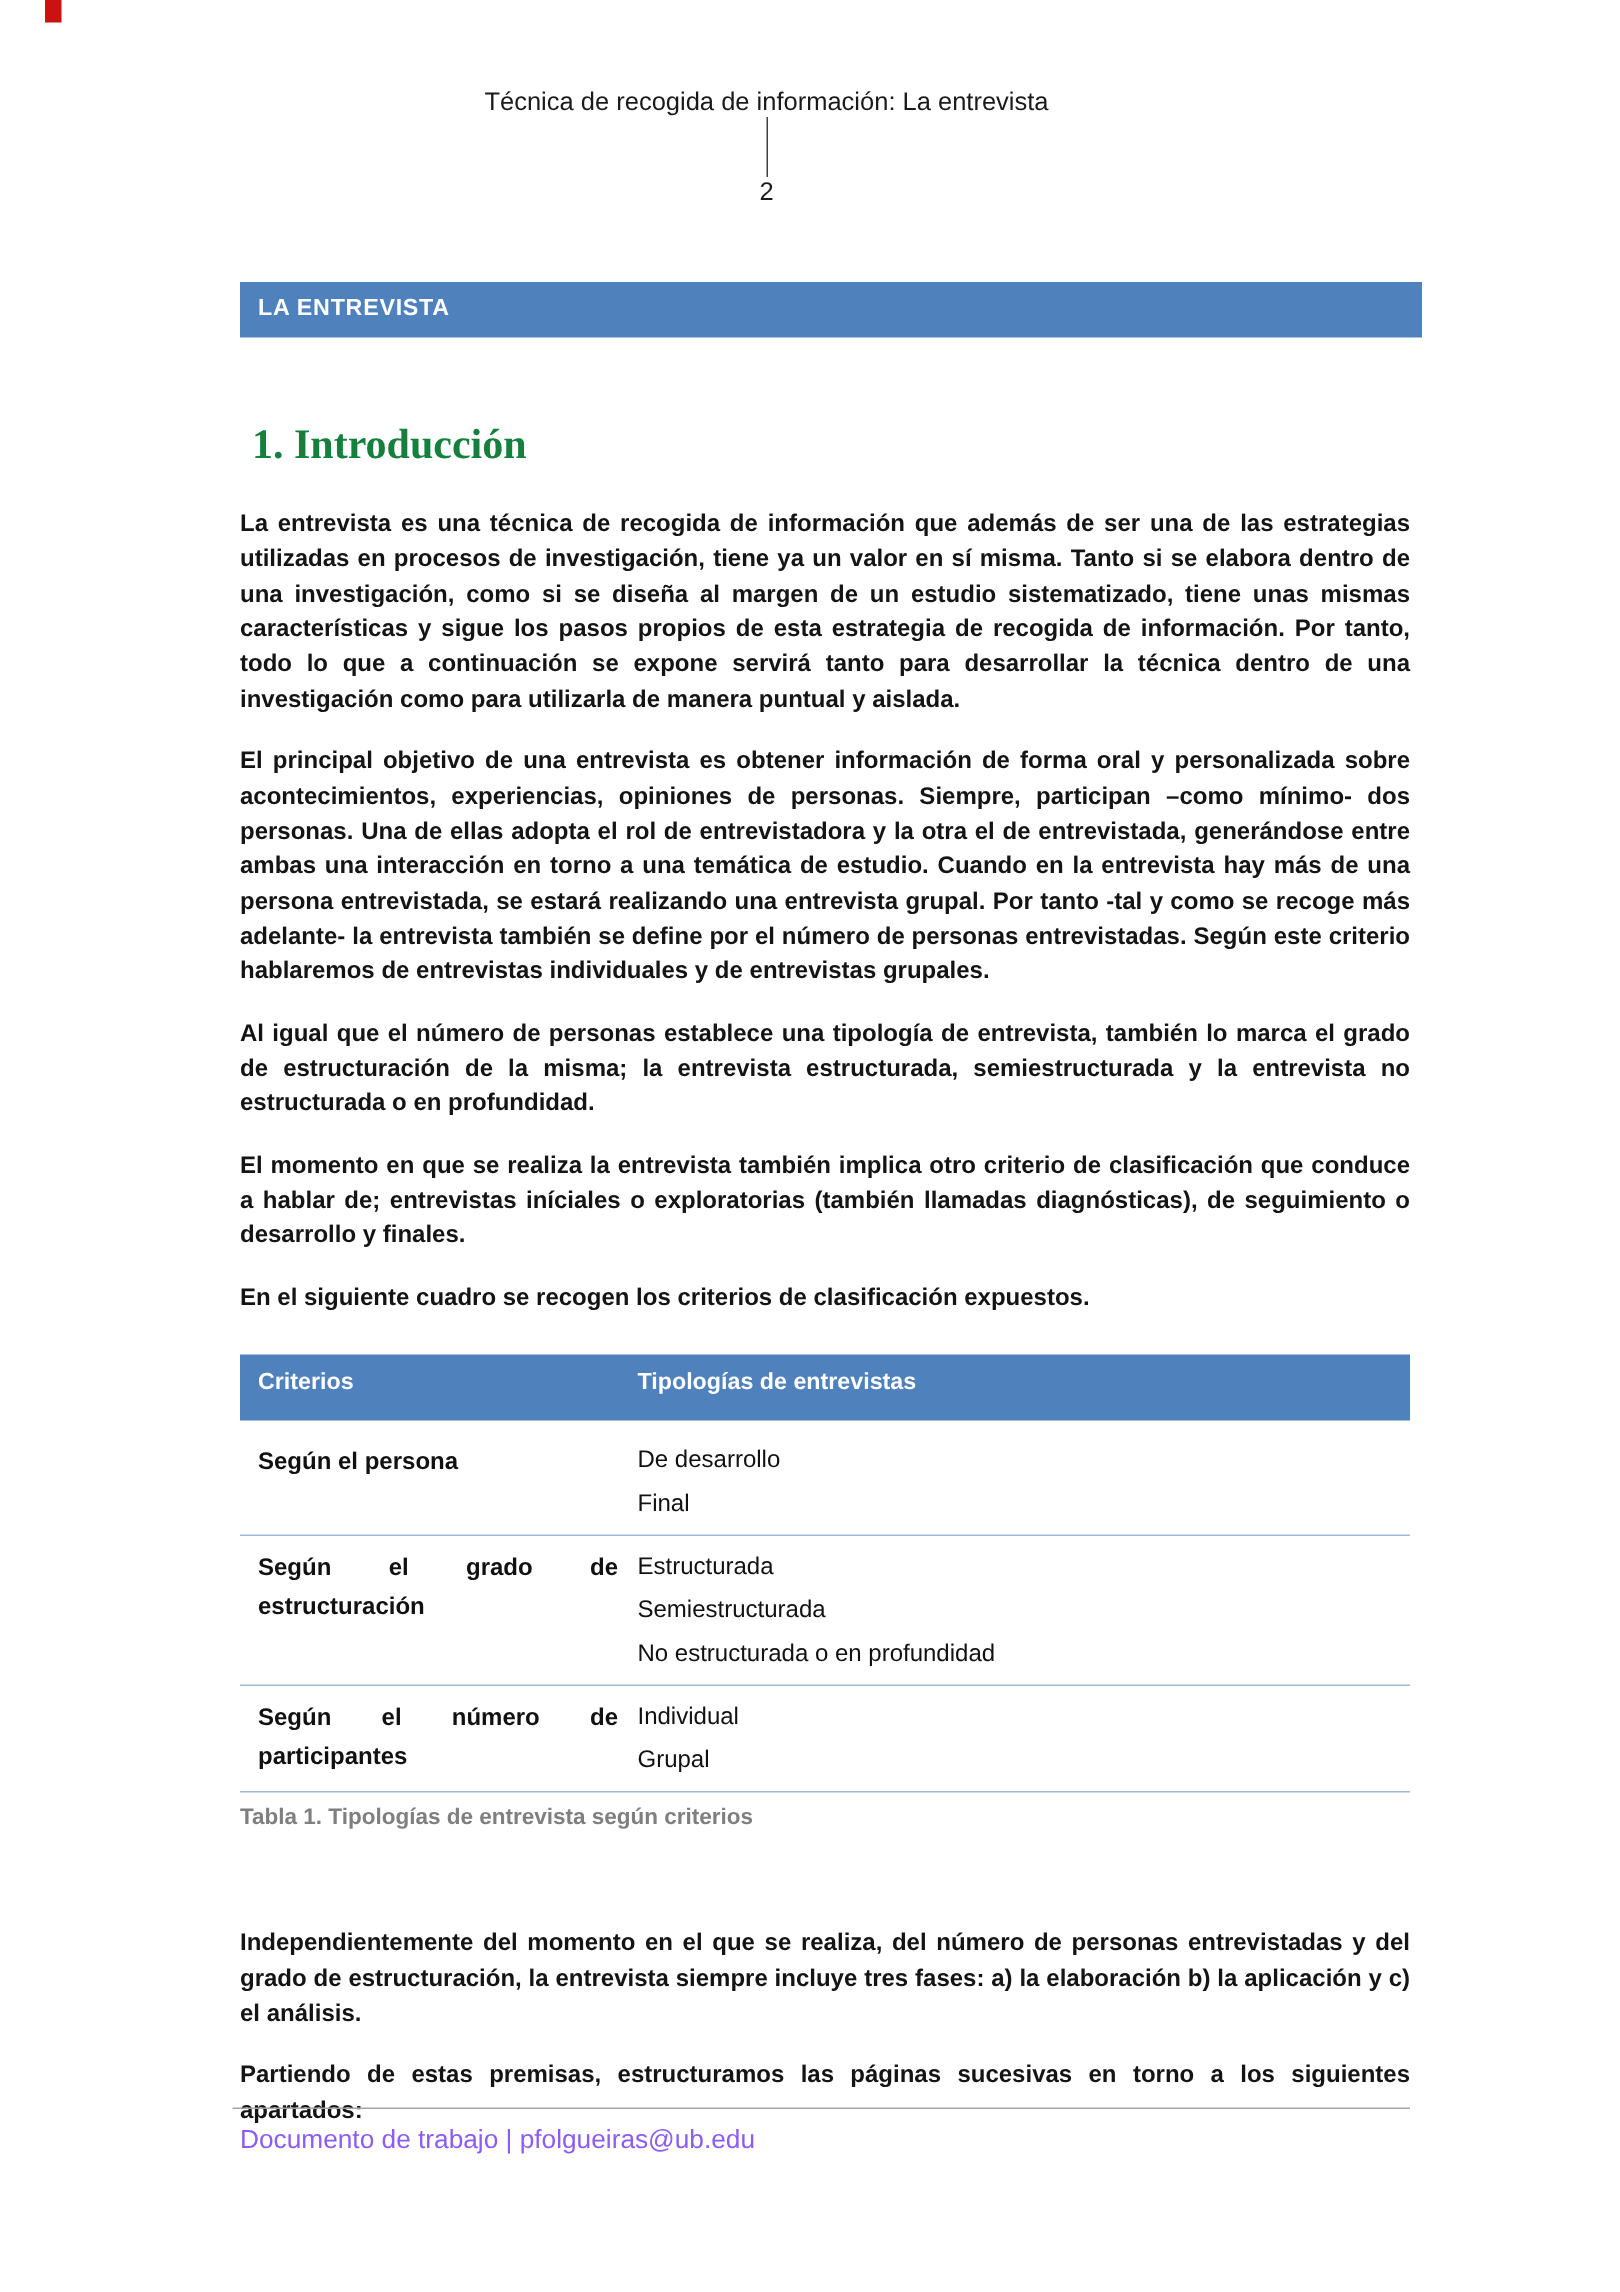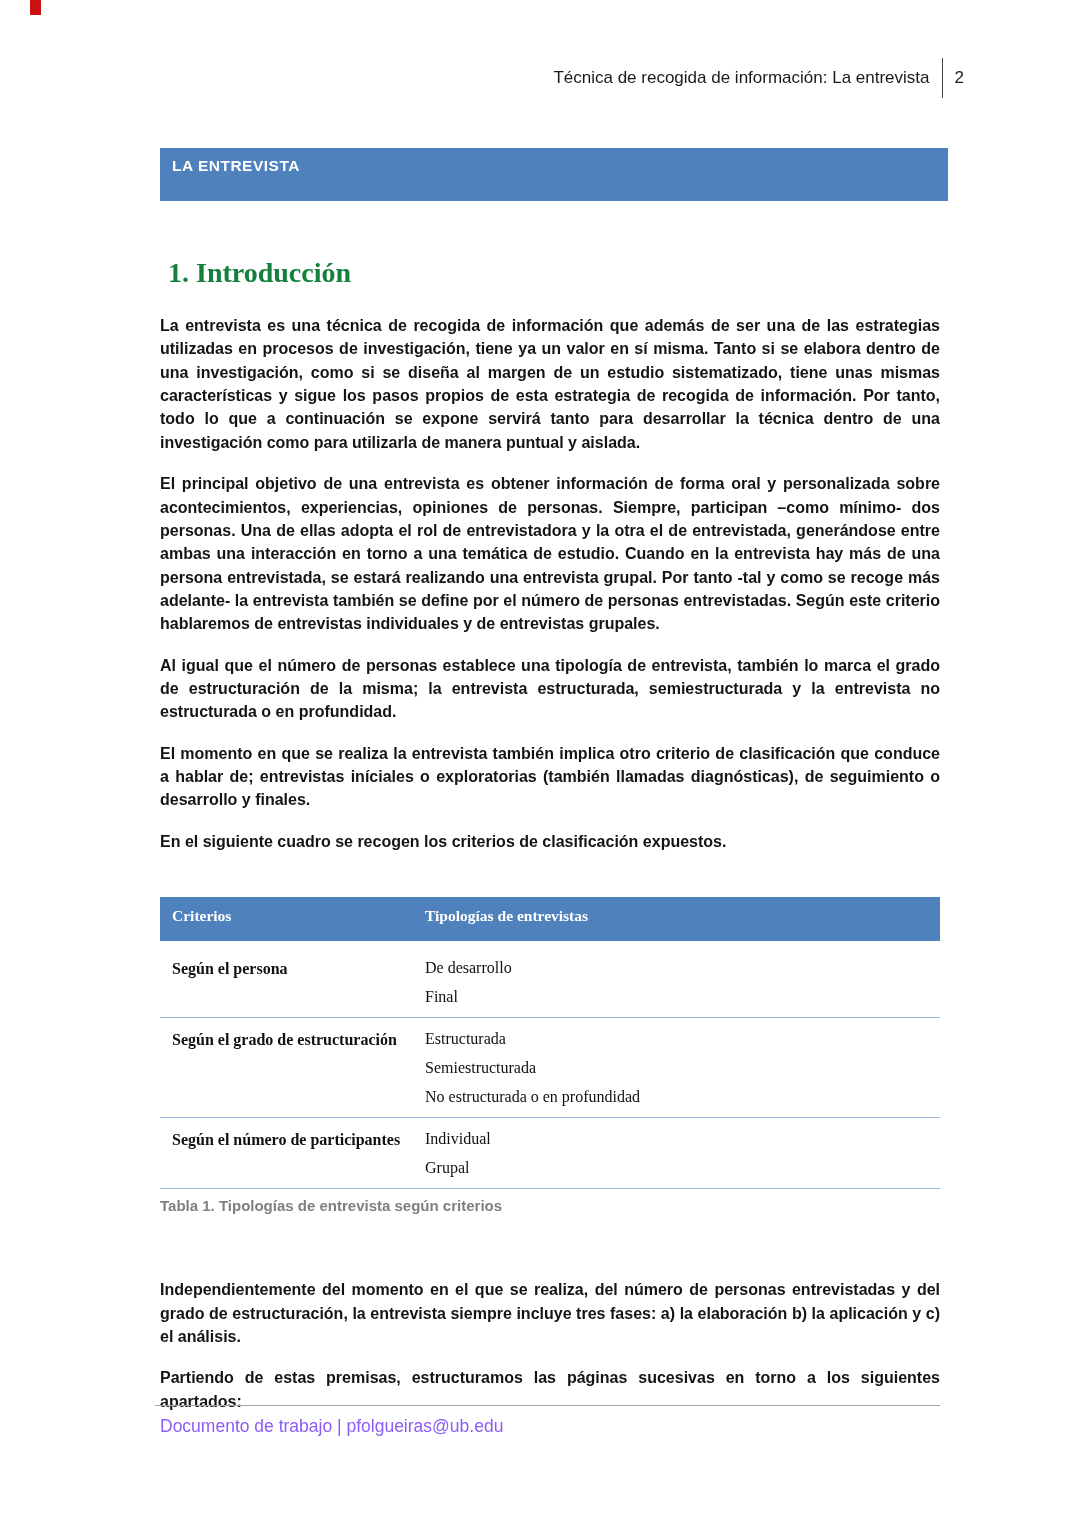--- a/index.html
+++ b/index.html
@@ -1,34 +1,34 @@
 <!DOCTYPE html>
 <html><head>
 <meta charset="utf-8">
 <style>
   * { margin:0; padding:0; box-sizing:border-box; }
   html,body { background:#ffffff; }
   body { width:1080px; height:1528px; font-family:"Liberation Sans", sans-serif; color:#111; position:relative; overflow:hidden; }
 
   .red-mark { position:absolute; left:30px; top:0; width:11px; height:15px; background:#cc1111; }
 
-  .doc-header { display:flex; justify-content:flex-end; align-items:center; padding:58px 116px 0 0; }
+  .doc-header { display:flex; justify-content:flex-end; align-items:center; padding:58px 58px 0 0;flex-direction:column; }
   .doc-header-title { font-size:17px; color:#1a1a1a; }
   .doc-header-divider { width:1px; height:40px; background:#404040; margin:0 12px; display:inline-block; }
   .doc-header-page { font-size:17px; color:#1a1a1a; }
 
-  .banner { margin:50px 132px 0 160px; background:#4f81bd; color:#ffffff; font-weight:bold; font-size:15.5px; letter-spacing:0.5px; padding:9px 12px 26px; }
+  .banner { margin:50px 132px 0 160px; background:#4f81bd; color:#ffffff; font-weight:bold; font-size:15.5px; letter-spacing:0.5px; padding:9px 12px 10px; }
 
   .content { margin:0 140px 0 160px; }
 
   .heading { font-family:"Liberation Serif", serif; color:#15803d; font-size:28px; font-weight:700; margin:56px 0 25px 8px; }
 
   .para { font-size:16px; line-height:1.46; text-align:justify; color:#141414; margin:0 0 18px;font-weight:bold; }
 
-  .typ-table { margin-top:44px; font-size:16px;font-family:Liberation Serif, serif; }
+  .typ-table { margin-top:26px; font-size:16px; }
   .t-head { display:grid; grid-template-columns:265px 1fr; background:#4f81bd; color:#ffffff; font-weight:bold; font-size:15.5px; padding:10px 0 16px; }
   .t-head .c1 { padding-left:12px; }
   .t-row { display:grid; grid-template-columns:265px 1fr; border-bottom:1px solid #a0b8d8; padding:7px 0 5px; }
   .t-row.first { padding-top:13px; }
   .t-crit { font-weight:bold; padding:2px 13px 0 12px; text-align:justify; line-height:1.6; }
   .t-typ div { padding:2px 0 3px; line-height:1.5; }
 
   .caption { color:#7f7f7f; font-weight:bold; font-size:15px; margin-top:8px; }
 
   .after-block { margin-top:64px; }

